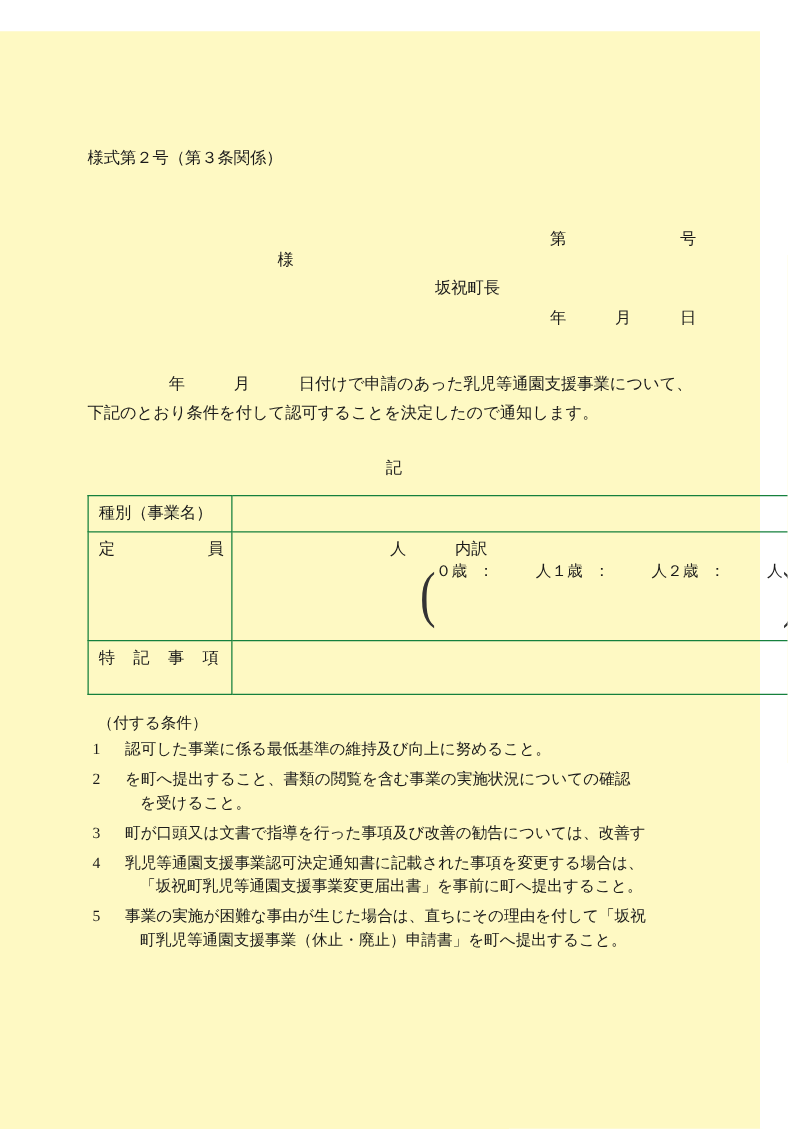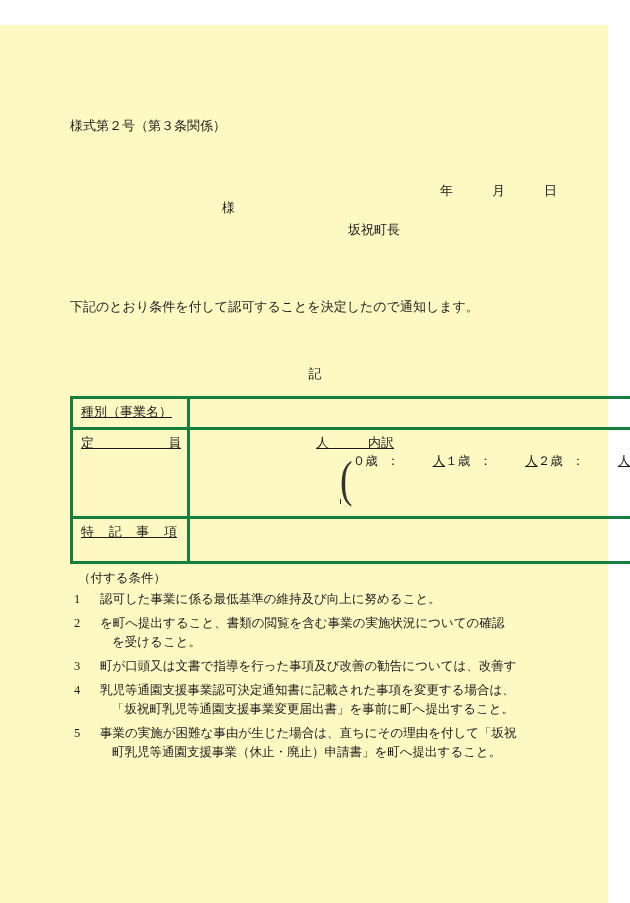--- a/index.html
+++ b/index.html
@@ -51,24 +51,23 @@
   
   table.main {
     position: absolute;
     left: 70px;
     top: 371px;
     width: 487px;
     border-collapse: collapse;
     font-size: 13px;
   }
   table.main td {
-    border: 3px solid #15803d;
+    border: 1px solid #15803d;
     vertical-align: top;
     padding: 4px 6px 4px 8px;
-    text-decoration: underline;
   }
   td.label-col { width: 108px; }
   td.value-col { width: 365px; }
 
   .spread {
     display: block;
     width: 100px;
     text-align: justify;
     text-align-last: justify;
     white-space: normal;
@@ -149,29 +148,31 @@
   .cond-text .cont { display: block; padding-left: 12px; }
 </style>
 </head>
 <body>
 
 <div class="page">
 
   <div class="abs form-no">様式第２号（第３条関係）</div>
 
   <div class="abs doc-meta">
+    <div>第　　　　　　　号</div>
     <div>年　　　月　　　日</div>
   </div>
 
   <div class="abs addressee">様</div>
 
   <div class="abs issuer">坂祝町長</div>
 
 
   <div class="body-text">
+    <div class="line">　　　　　年　　　月　　　日付けで申請のあった乳児等通園支援事業について、</div>
     <div class="line">下記のとおり条件を付して認可することを決定したので通知します。</div>
   </div>
 
   <div class="abs ki">記</div>
 
   <table class="main">
     <tbody>
         <tr class="row-shubetsu">
       <td class="label-col">
         <span>種別（事業名）</span>

